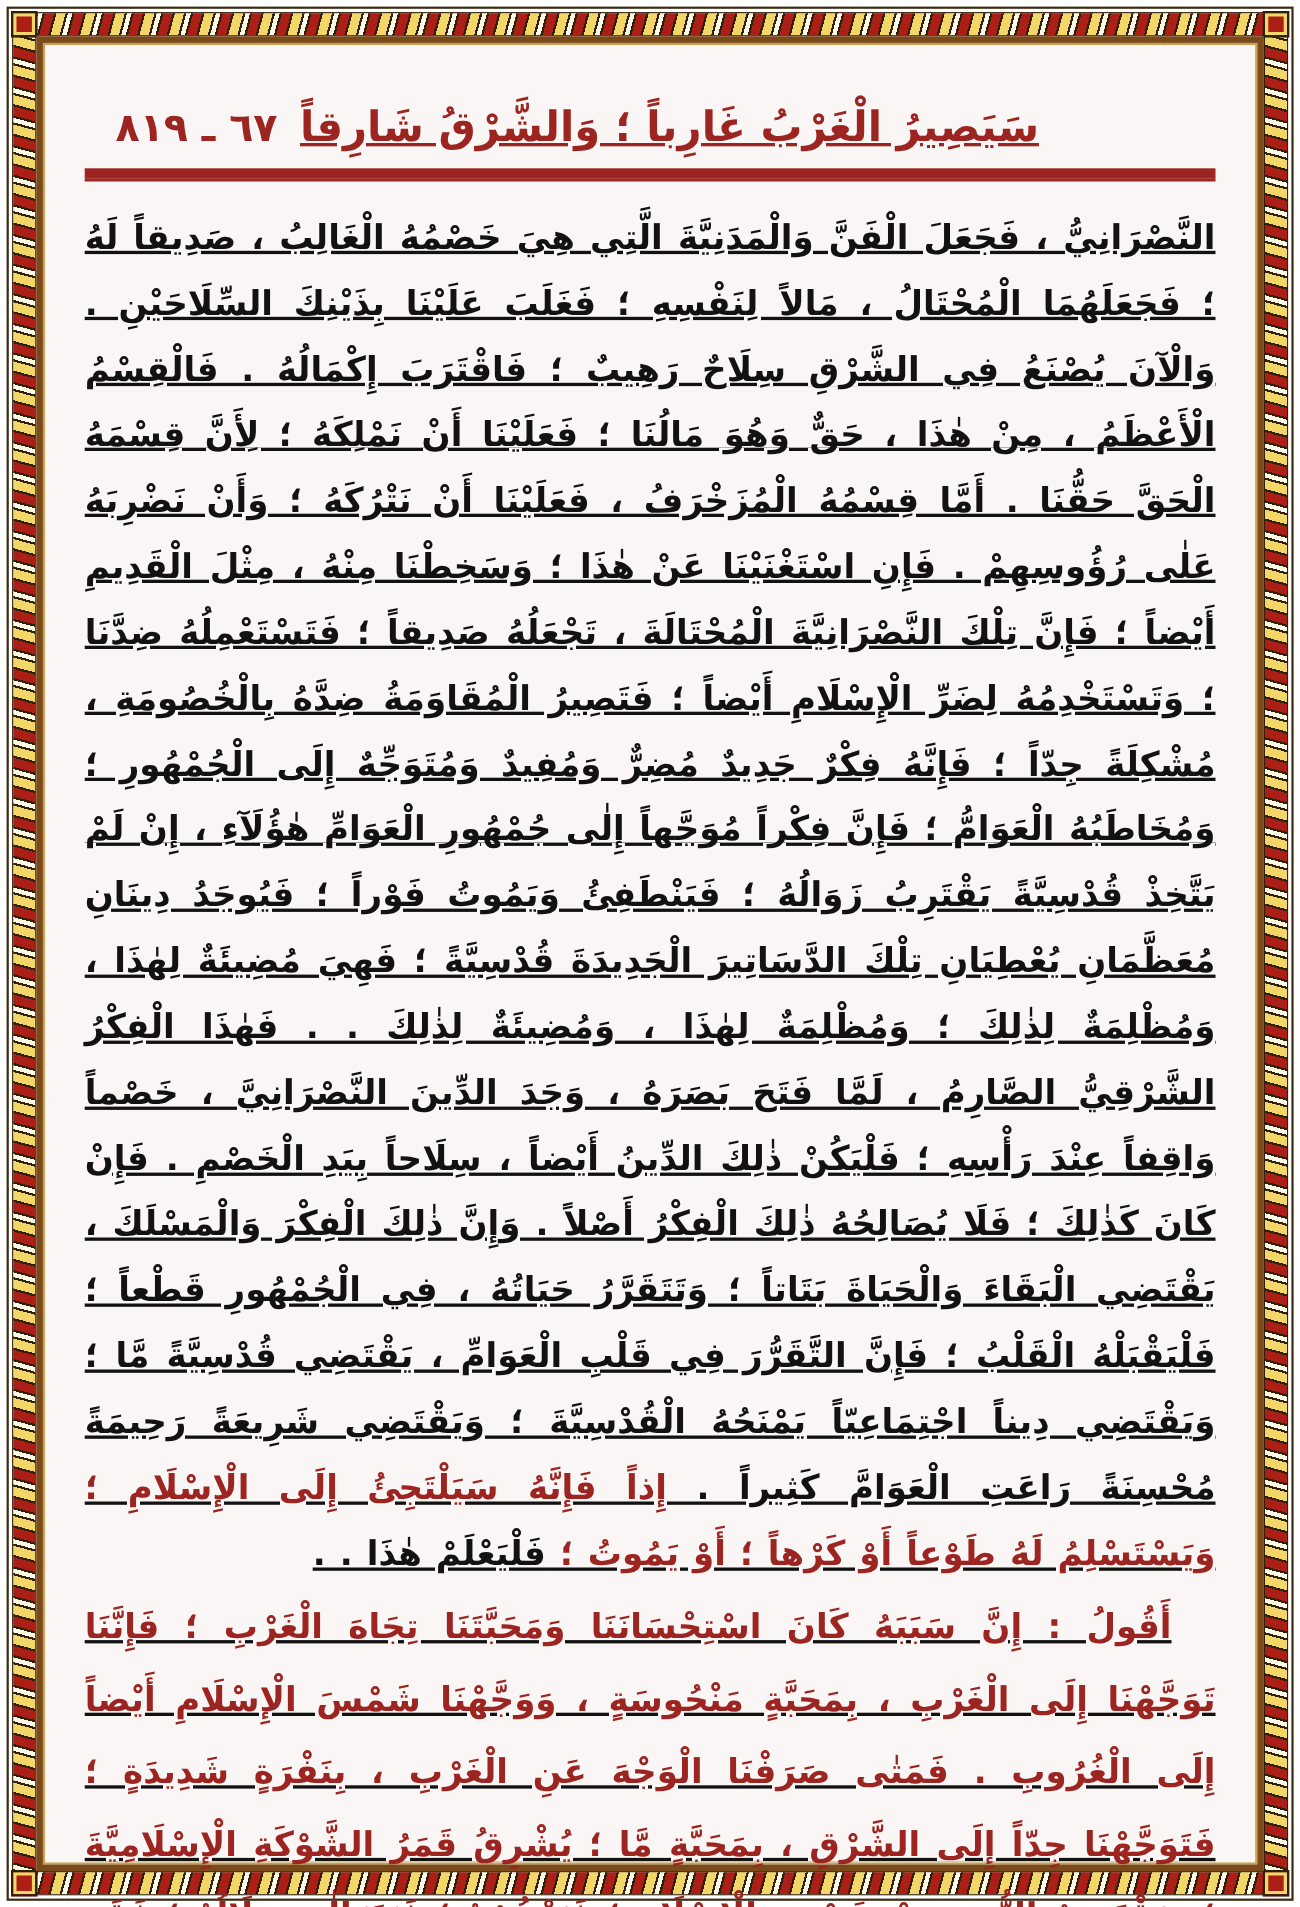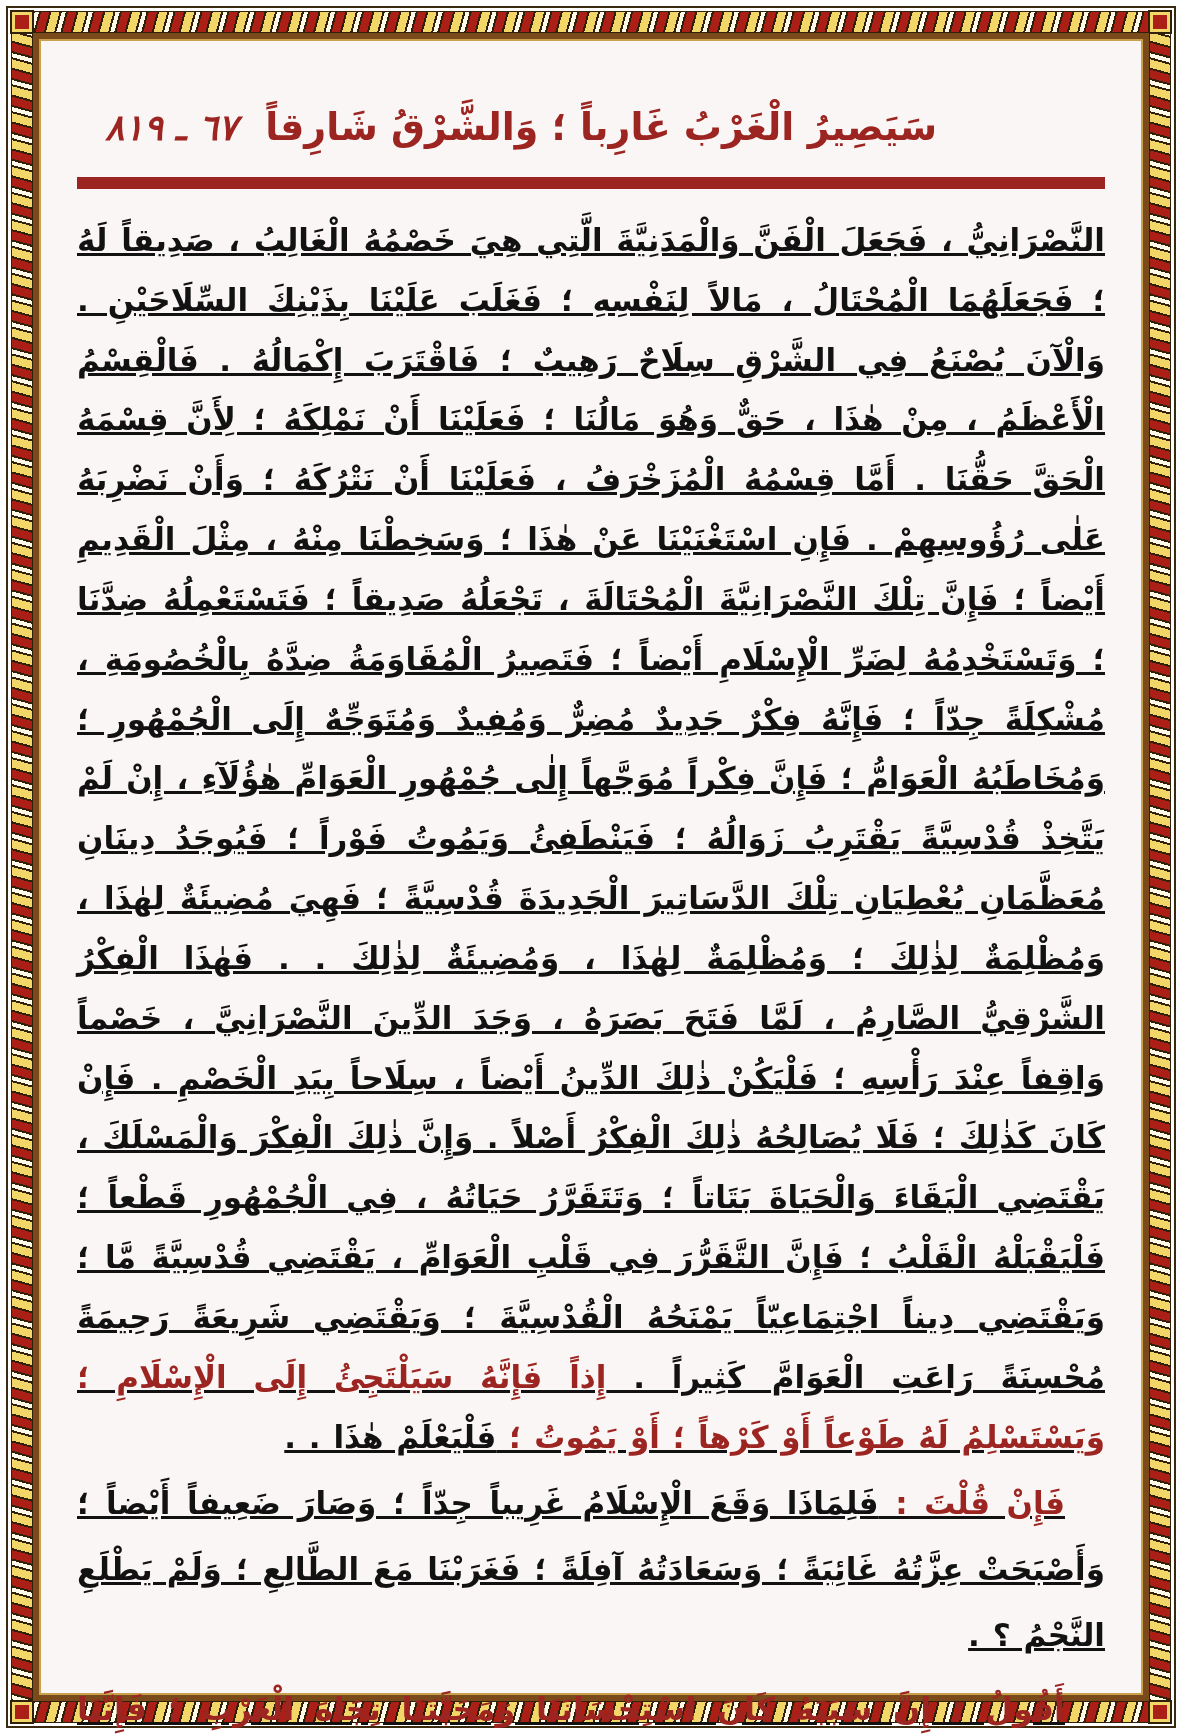--- a/index.html
+++ b/index.html
@@ -77,35 +77,35 @@
     direction:rtl;
   }
   .header{
     display:flex;
     direction:rtl;
     align-items:baseline;
     margin-top:22px;
   }
   .header .spacer{width:140px;flex:0 0 auto;}
   .title{
-    margin:12px auto;
+    margin:0 auto;
     color:var(--red);
     font-size:38px;
     font-weight:bold;
     white-space:nowrap;
     letter-spacing:0.5px;
+    text-decoration:underline;
   }
   .pagenum{
     flex:0 0 auto;
     color:var(--red);
     font-size:36px;
     font-weight:bold;
     white-space:nowrap;
     padding-left:28px;
-    font-style:italic;
   }
   .rule{
     margin-top:16px;
     height:6px;
     border-top:9px solid var(--red);
     border-bottom:3px solid var(--red);
   }
   .body{
     margin-top:22px;
     direction:rtl;
@@ -145,17 +145,16 @@
     <div class="header">
       <div class="spacer"></div>
       <h1 class="title">سَيَصِيرُ الْغَرْبُ غَارِباً ؛ وَالشَّرْقُ شَارِقاً</h1>
       <div class="pagenum">٦٧ ـ ٨١٩</div>
     </div>
 
     <div class="rule"></div>
 
     <div class="body">
         <p class=""><span class="black">النَّصْرَانِيُّ ، فَجَعَلَ الْفَنَّ وَالْمَدَنِيَّةَ الَّتِي هِيَ خَصْمُهُ الْغَالِبُ ، صَدِيقاً لَهُ ؛ فَجَعَلَهُمَا الْمُحْتَالُ ، مَالاً لِنَفْسِهِ ؛ فَغَلَبَ عَلَيْنَا بِذَيْنِكَ السِّلَاحَيْنِ . وَالْآنَ يُصْنَعُ فِي الشَّرْقِ سِلَاحٌ رَهِيبٌ ؛ فَاقْتَرَبَ إِكْمَالُهُ . فَالْقِسْمُ الْأَعْظَمُ ، مِنْ هٰذَا ، حَقٌّ وَهُوَ مَالُنَا ؛ فَعَلَيْنَا أَنْ نَمْلِكَهُ ؛ لِأَنَّ قِسْمَهُ الْحَقَّ حَقُّنَا . أَمَّا قِسْمُهُ الْمُزَخْرَفُ ، فَعَلَيْنَا أَنْ نَتْرُكَهُ ؛ وَأَنْ نَضْرِبَهُ عَلٰى رُؤُوسِهِمْ . فَإِنِ اسْتَغْنَيْنَا عَنْ هٰذَا ؛ وَسَخِطْنَا مِنْهُ ، مِثْلَ الْقَدِيمِ أَيْضاً ؛ فَإِنَّ تِلْكَ النَّصْرَانِيَّةَ الْمُحْتَالَةَ ، تَجْعَلُهُ صَدِيقاً ؛ فَتَسْتَعْمِلُهُ ضِدَّنَا ؛ وَتَسْتَخْدِمُهُ لِضَرِّ الْإِسْلَامِ أَيْضاً ؛ فَتَصِيرُ الْمُقَاوَمَةُ ضِدَّهُ بِالْخُصُومَةِ ، مُشْكِلَةً جِدّاً ؛ فَإِنَّهُ فِكْرٌ جَدِيدٌ مُضِرٌّ وَمُفِيدٌ وَمُتَوَجِّهٌ إِلَى الْجُمْهُورِ ؛ وَمُخَاطَبُهُ الْعَوَامُّ ؛ فَإِنَّ فِكْراً مُوَجَّهاً إِلٰى جُمْهُورِ الْعَوَامِّ هٰؤُلَآءِ ، إِنْ لَمْ يَتَّخِذْ قُدْسِيَّةً يَقْتَرِبُ زَوَالُهُ ؛ فَيَنْطَفِئُ وَيَمُوتُ فَوْراً ؛ فَيُوجَدُ دِينَانِ مُعَظَّمَانِ يُعْطِيَانِ تِلْكَ الدَّسَاتِيرَ الْجَدِيدَةَ قُدْسِيَّةً ؛ فَهِيَ مُضِيئَةٌ لِهٰذَا ، وَمُظْلِمَةٌ لِذٰلِكَ ؛ وَمُظْلِمَةٌ لِهٰذَا ، وَمُضِيئَةٌ لِذٰلِكَ . . فَهٰذَا الْفِكْرُ الشَّرْقِيُّ الصَّارِمُ ، لَمَّا فَتَحَ بَصَرَهُ ، وَجَدَ الدِّينَ النَّصْرَانِيَّ ، خَصْماً وَاقِفاً عِنْدَ رَأْسِهِ ؛ فَلْيَكُنْ ذٰلِكَ الدِّينُ أَيْضاً ، سِلَاحاً بِيَدِ الْخَصْمِ . فَإِنْ كَانَ كَذٰلِكَ ؛ فَلَا يُصَالِحُهُ ذٰلِكَ الْفِكْرُ أَصْلاً . وَإِنَّ ذٰلِكَ الْفِكْرَ وَالْمَسْلَكَ ، يَقْتَضِي الْبَقَاءَ وَالْحَيَاةَ بَتَاتاً ؛ وَتَتَقَرَّرُ حَيَاتُهُ ، فِي الْجُمْهُورِ قَطْعاً ؛ فَلْيَقْبَلْهُ الْقَلْبُ ؛ فَإِنَّ التَّقَرُّرَ فِي قَلْبِ الْعَوَامِّ ، يَقْتَضِي قُدْسِيَّةً مَّا ؛ وَيَقْتَضِي دِيناً اجْتِمَاعِيّاً يَمْنَحُهُ الْقُدْسِيَّةَ ؛ وَيَقْتَضِي شَرِيعَةً رَحِيمَةً مُحْسِنَةً رَاعَتِ الْعَوَامَّ كَثِيراً . </span><span class="red">إِذاً فَإِنَّهُ سَيَلْتَجِئُ إِلَى الْإِسْلَامِ ؛ وَيَسْتَسْلِمُ لَهُ طَوْعاً أَوْ كَرْهاً ؛ أَوْ يَمُوتُ ؛ </span><span class="black">فَلْيَعْلَمْ هٰذَا . .</span></p>
-        <p class="indent"><span class="red">فَإِنْ قُلْتَ : </span><span class="black">فَلِمَاذَا وَقَعَ الْإِسْلَامُ غَرِيباً جِدّاً ؛ وَصَارَ ضَعِيفاً أَيْضاً ؛ وَأَصْبَحَتْ عِزَّتُهُ غَائِبَةً ؛ وَسَعَادَتُهُ آفِلَةً ؛ فَغَرَبْنَا مَعَ الطَّالِعِ ؛ وَلَمْ يَطْلَعِ النَّجْمُ ؟ .</span></p>
         <p class="indent"><span class="red">أَقُولُ : إِنَّ سَبَبَهُ كَانَ اسْتِحْسَانَنَا وَمَحَبَّتَنَا تِجَاهَ الْغَرْبِ ؛ فَإِنَّنَا تَوَجَّهْنَا إِلَى الْغَرْبِ ، بِمَحَبَّةٍ مَنْحُوسَةٍ ، وَوَجَّهْنَا شَمْسَ الْإِسْلَامِ أَيْضاً إِلَى الْغُرُوبِ . فَمَتٰى صَرَفْنَا الْوَجْهَ عَنِ الْغَرْبِ ، بِنَفْرَةٍ شَدِيدَةٍ ؛ فَتَوَجَّهْنَا جِدّاً إِلَى الشَّرْقِ ، بِمَحَبَّةٍ مَّا ؛ يُشْرِقُ قَمَرُ الشَّوْكَةِ الْإِسْلَامِيَّةَ ؛ وَيَقْتَبِسُ النُّورَ مِنْ شَمْسِ الْإِسْلَامِ ؛ فَيَنْشُرُهُ ؛ فَيَتَعَالٰى هِلَالُهُ ؛ فَقَدِ انْخَدَعْنَا</span></p>
       </div>
   </div>
 </div>
 
 </body></html>

